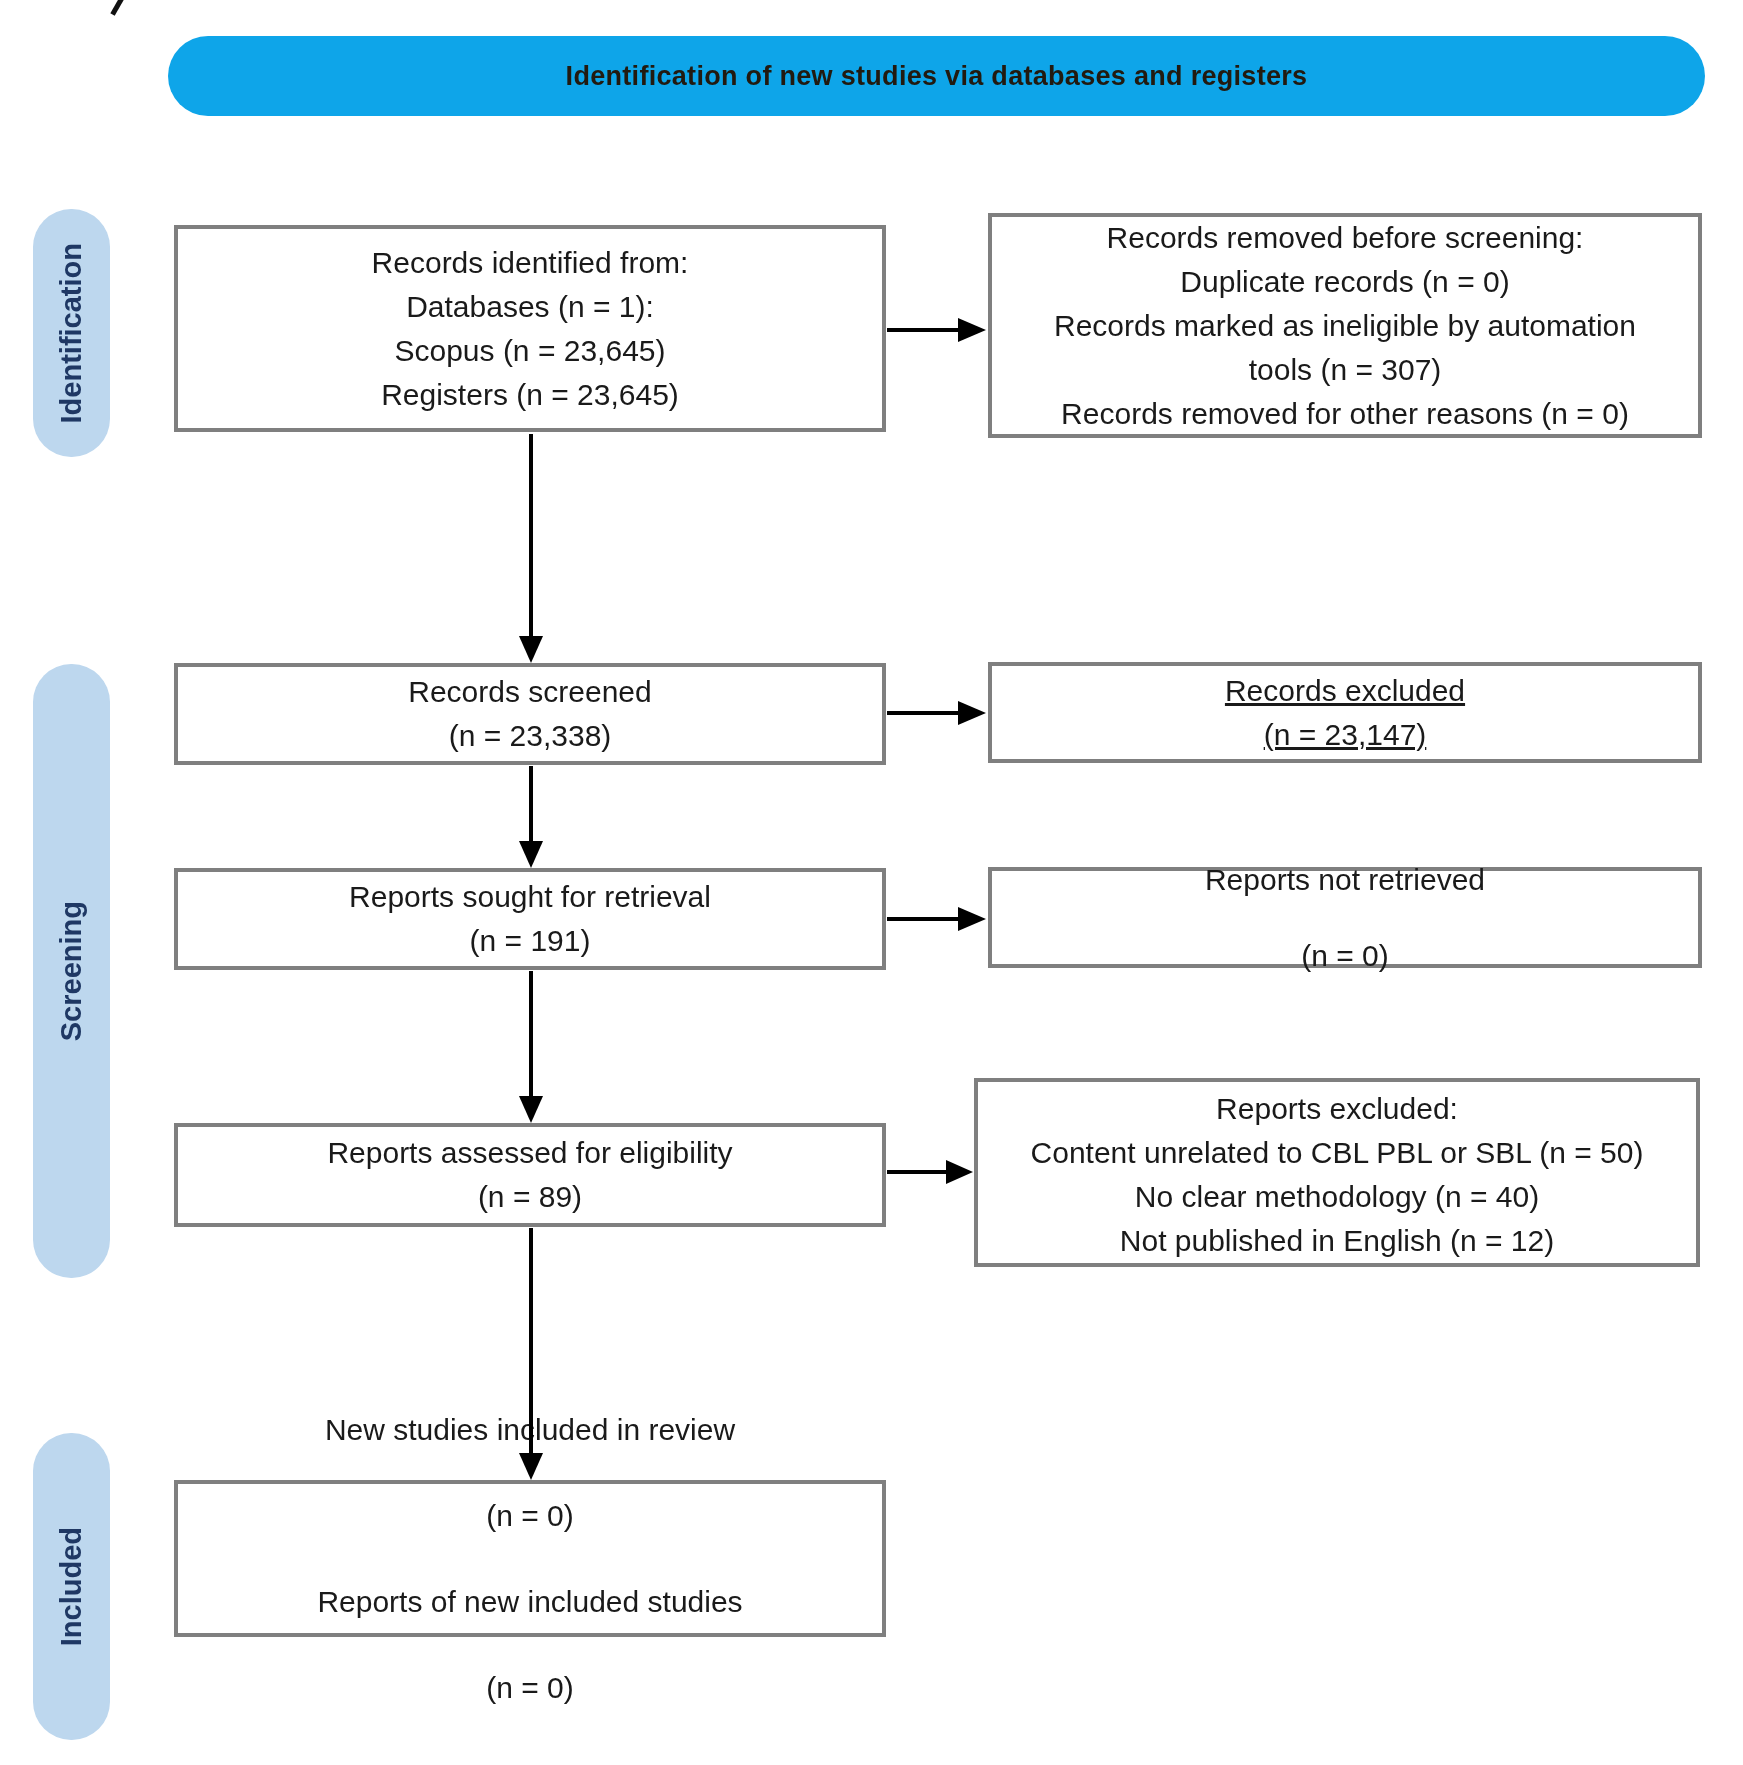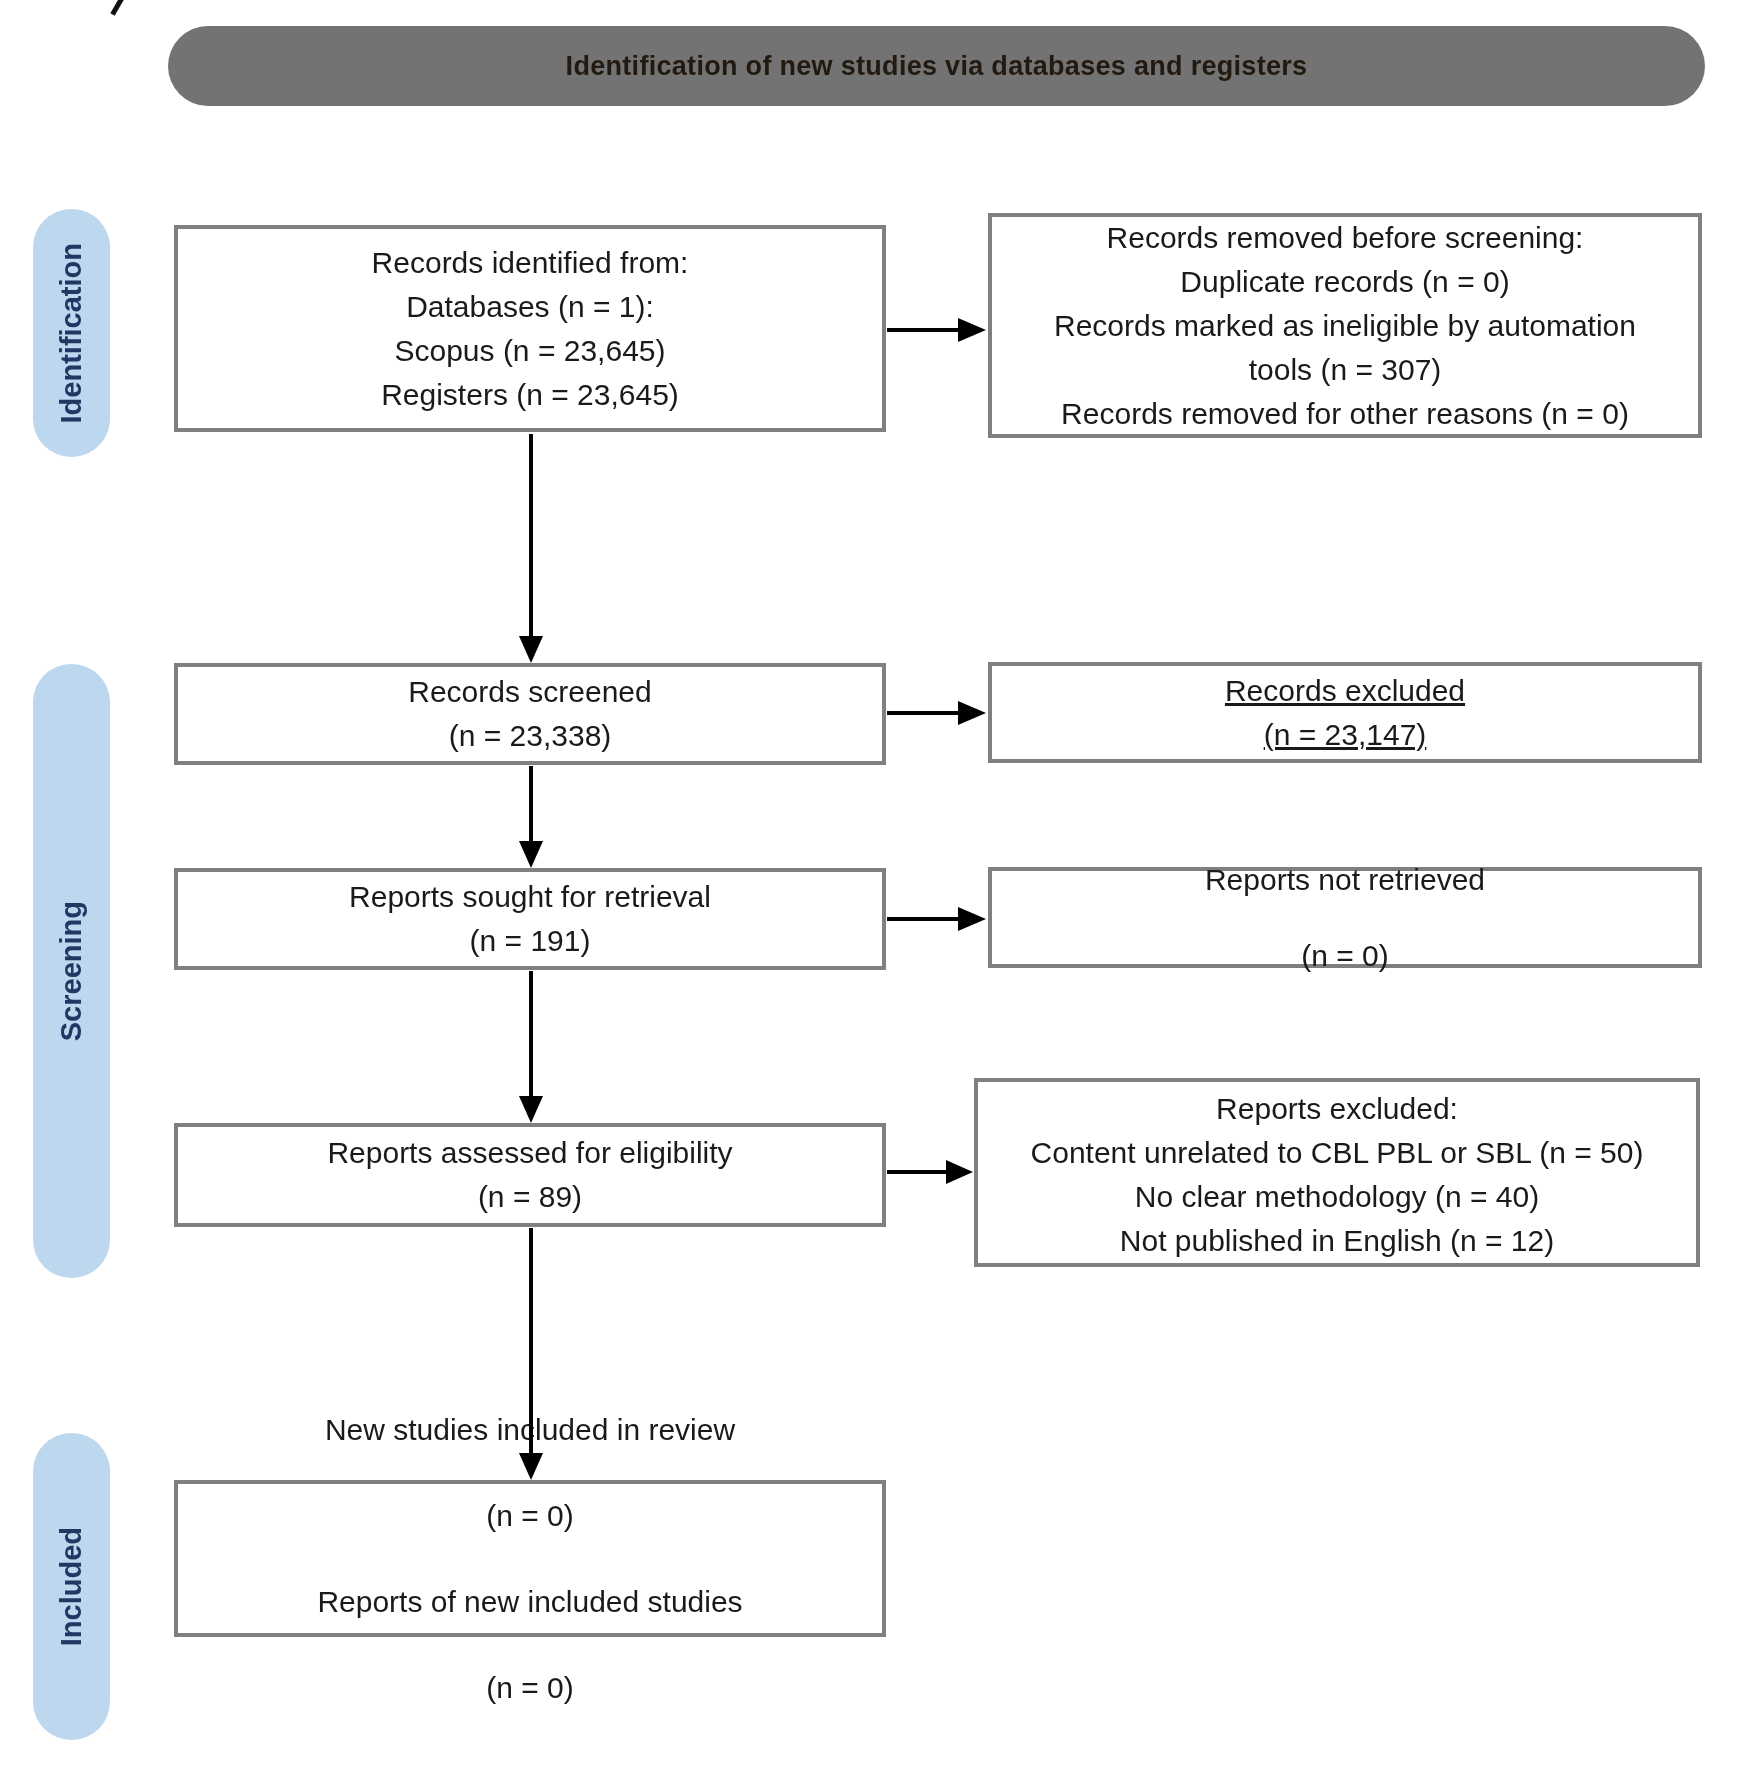--- a/index.html
+++ b/index.html
@@ -9,23 +9,23 @@
     height: 1765px;
     background: #ffffff;
     font-family: "Liberation Sans", sans-serif;
     color: #1a1a1a;
     overflow: hidden;
   }
 
   
   .banner {
     position: absolute;
-    left: 168px; top: 26px;
+    left: 168px; top: 36px;
     width: 1537px; height: 80px;
-    background: #737373;
+    background: #0ea5e9;
     border-radius: 40px;
     display: flex; align-items: center; justify-content: center;
   }
   .banner span {
     font-size: 27px;
     font-weight: bold;
     color: #221a10;
     letter-spacing: 0.3px;
   }
 

